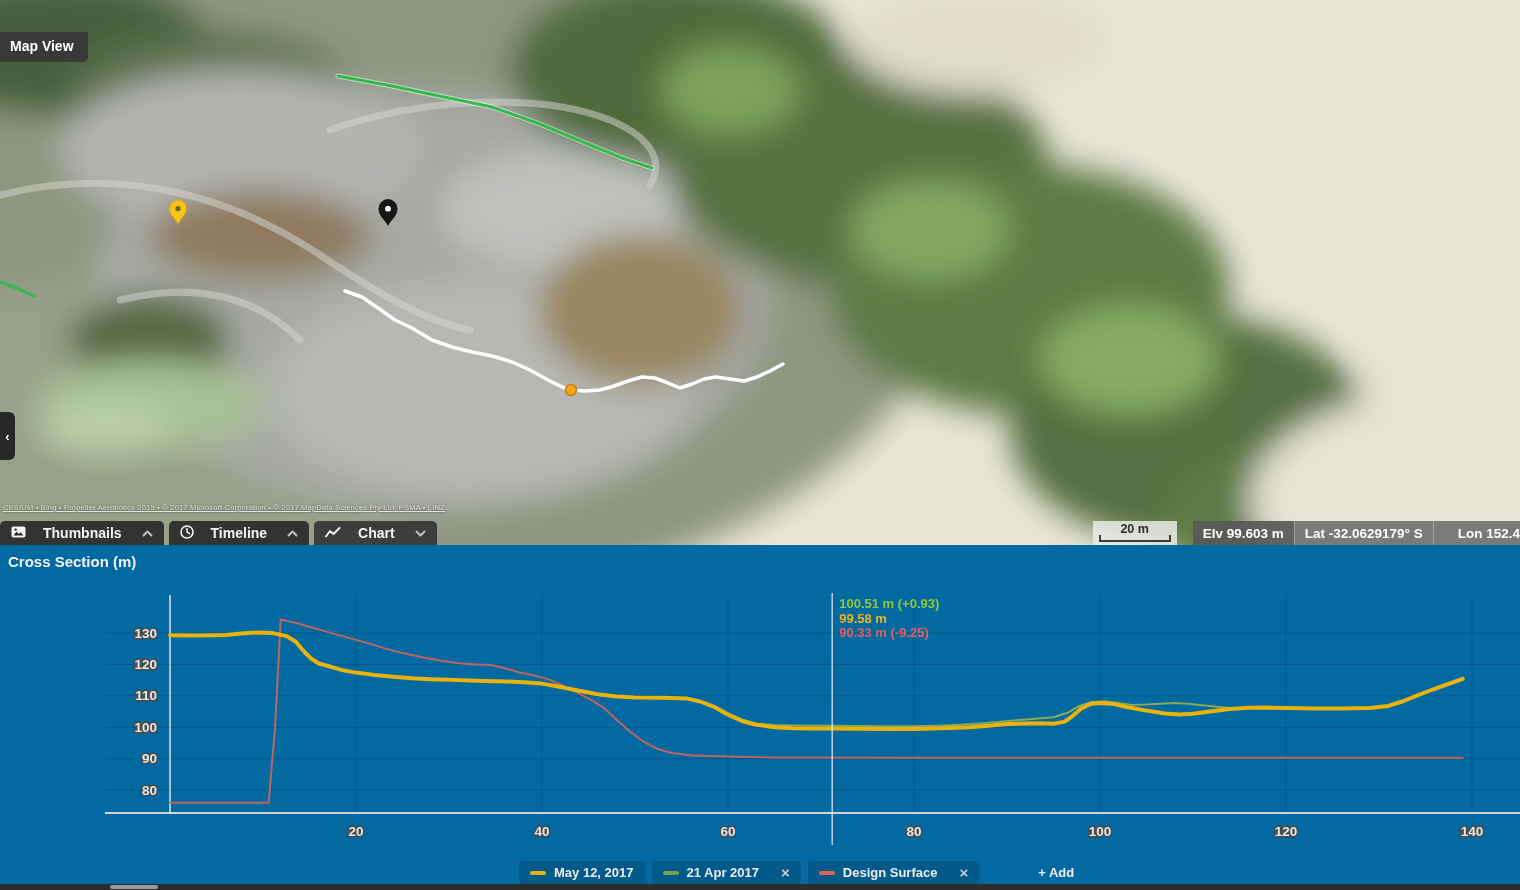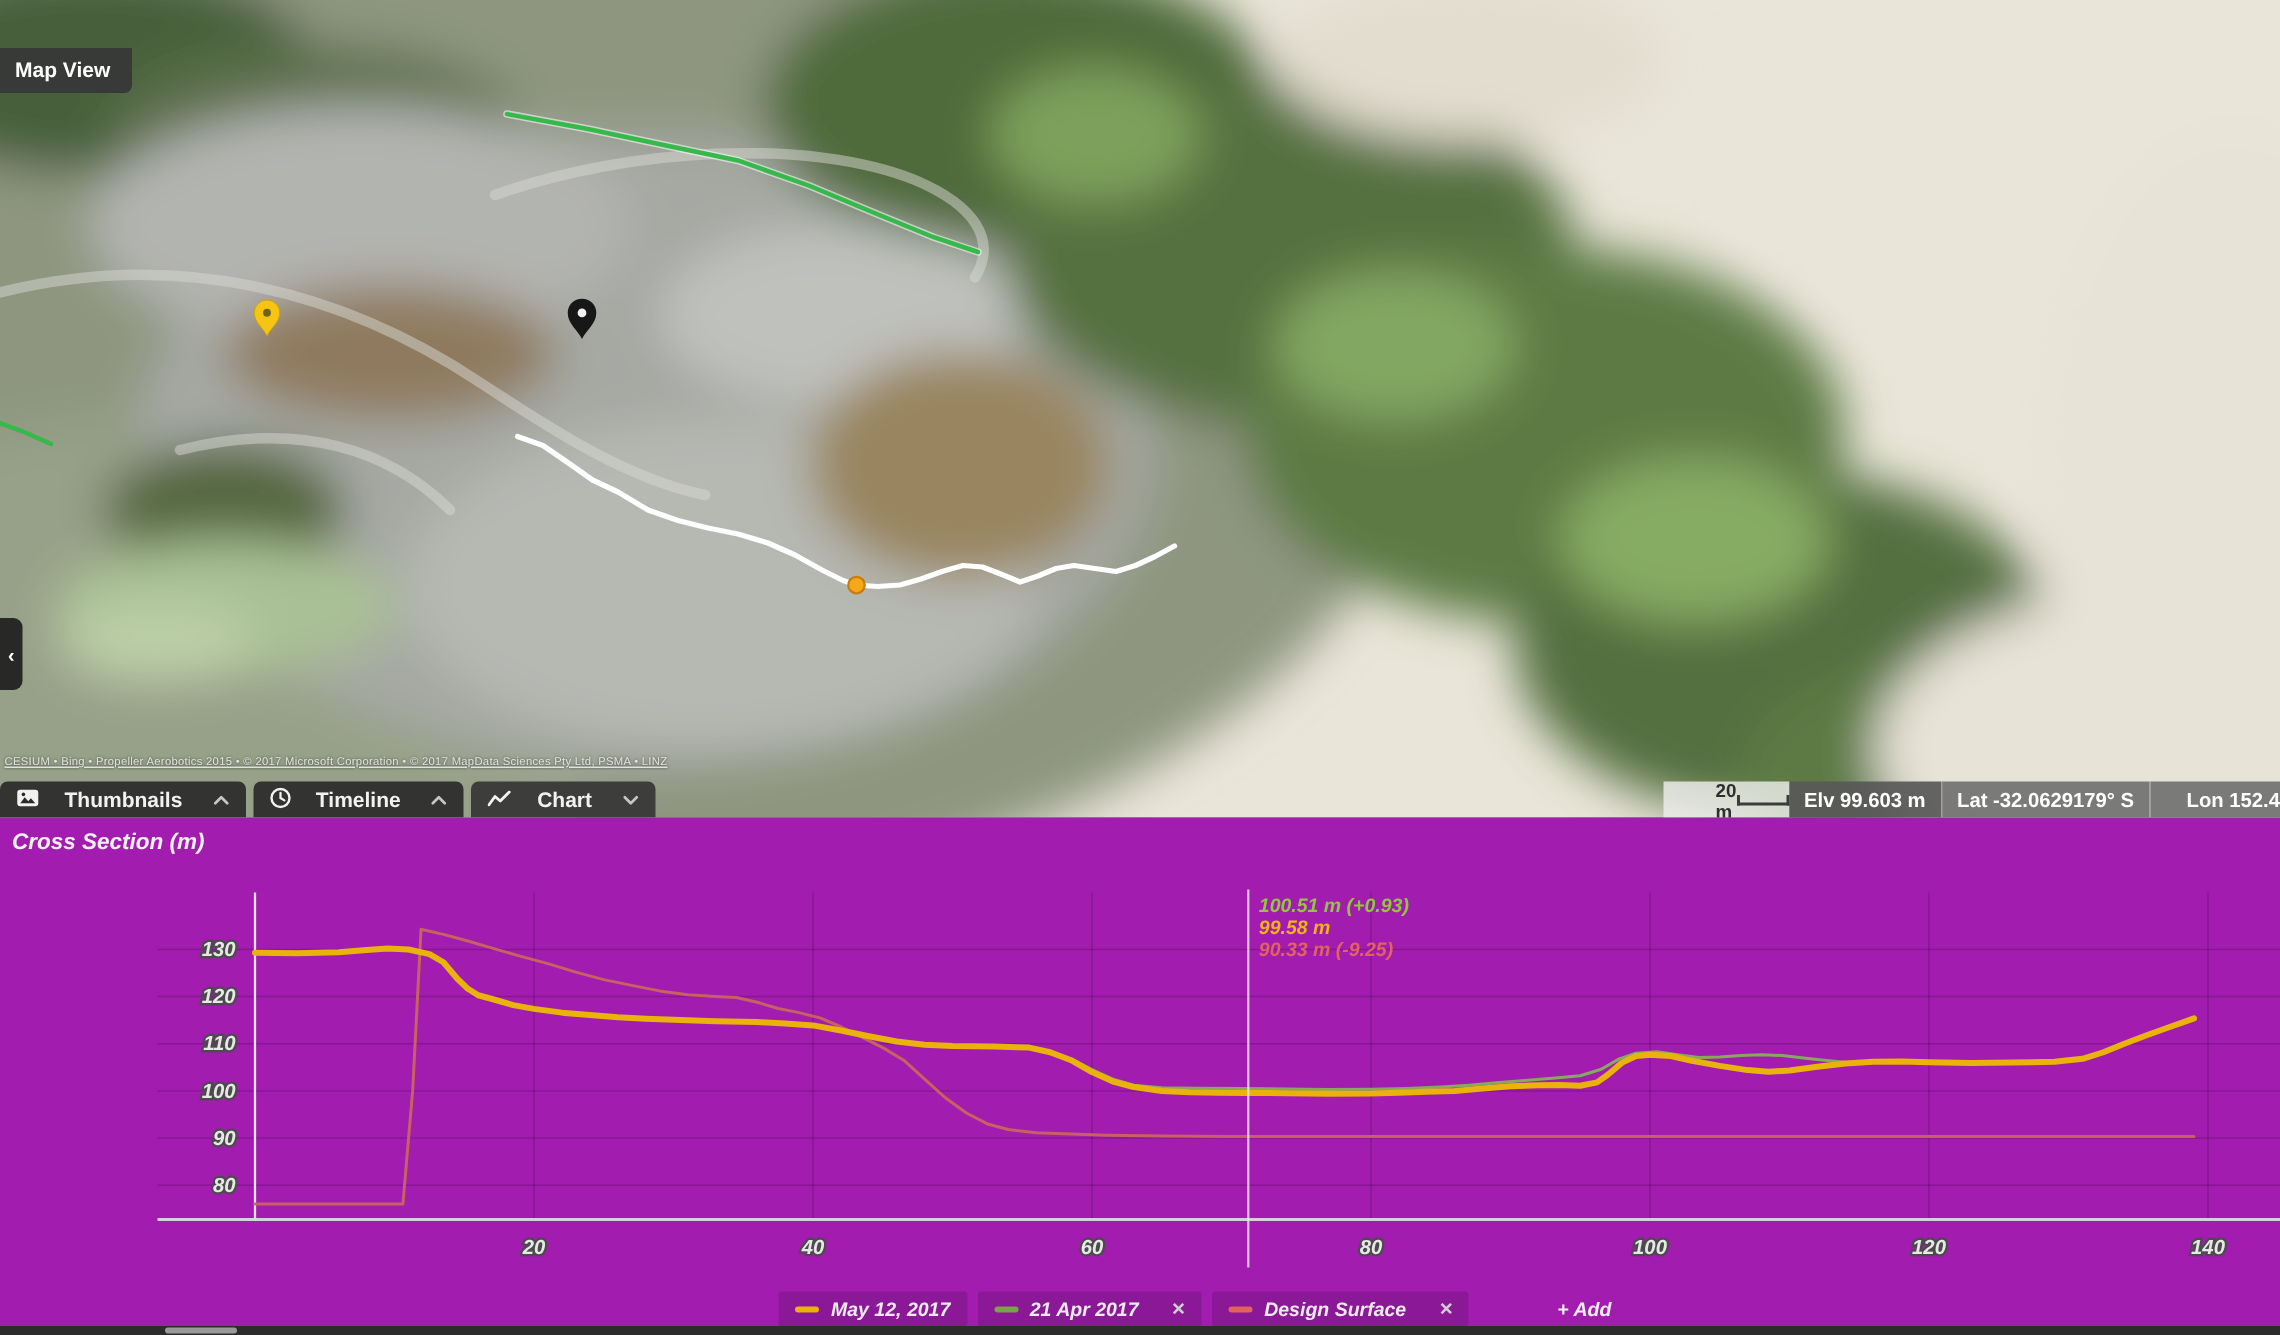--- a/index.html
+++ b/index.html
@@ -38,32 +38,32 @@
   .tabs { position:absolute; left:0; bottom:0; display:flex; gap:5px; }
   .tab { height:24px; display:flex; align-items:center; gap:17px; padding:0 11px;
       background:rgba(43,43,43,0.93); border-radius:5px 5px 0 0; color:#f2f2f2;
       font-size:14px; font-weight:600; cursor:pointer; }
   .tab.tab-active { background:rgba(58,58,58,0.97); }
   .tab-chevron { display:flex; margin-left:3px; }
   .tab-chevron.down { transform:rotate(180deg); }
 
   .statusbar { position:absolute; right:0; bottom:0; display:flex; height:24px; align-items:stretch; }
   .scalebox { background:rgba(238,238,236,0.82); color:#2e2e2e; width:84px;
-      display:flex; flex-direction:row; align-items:center; justify-content:flex-start;
-      font-size:12.5px; font-weight:700; padding-top:1px;padding-left:35px; }
+      display:flex; flex-direction:column; align-items:center; justify-content:flex-start;
+      font-size:12.5px; font-weight:700; padding-top:1px; }
   .scalebar { width:72px; height:7px; border-left:2px solid #3c3c3c; border-right:2px solid #3c3c3c;
       border-bottom:2px solid #3c3c3c; margin-top:-1px; }
   .seg { color:#fff; font-size:13.5px; font-weight:700; display:flex; align-items:center;
       padding:0 10px; white-space:nowrap; }
-  .seg-elv { background:rgba(88,88,88,0.92); margin-left:0; }
+  .seg-elv { background:rgba(88,88,88,0.92); margin-left:16px; }
   .seg-lat, .seg-lon { background:rgba(110,110,110,0.9); border-left:1px solid rgba(255,255,255,0.3); }
   .seg-lon { padding-right:0;padding-left:24px; }
 
   
-  .chart-panel { position:absolute; left:0; top:545px; width:1520px; height:345px; background:#a21caf;font-style:italic; }
+  .chart-panel { position:absolute; left:0; top:545px; width:1520px; height:345px; background:#0369a1; }
   .chart-title { position:absolute; left:8px; top:8px; color:#f2f2f2; font-size:15px; font-weight:700; }
   #chartSvg { position:absolute; left:0; top:0; }
   .tick { fill:#e8e8e8; font-size:13.5px; font-weight:600;
           paint-order:stroke; stroke:#4b4b4b; stroke-width:3px; }
   .crosshair-label { font-size:13px; font-weight:700; }
 
   .legend { position:absolute; left:519px; top:316px; height:23px; display:flex; gap:7px; align-items:center; z-index:3;justify-content:space-between; }
   .legend-chip { background:rgba(0,0,0,0.14); border-radius:2px; height:23px;
       display:flex; align-items:center; gap:8px; padding:0 11px; cursor:pointer; }
   .legend-swatch { width:16px; height:4px; border-radius:2px; }

